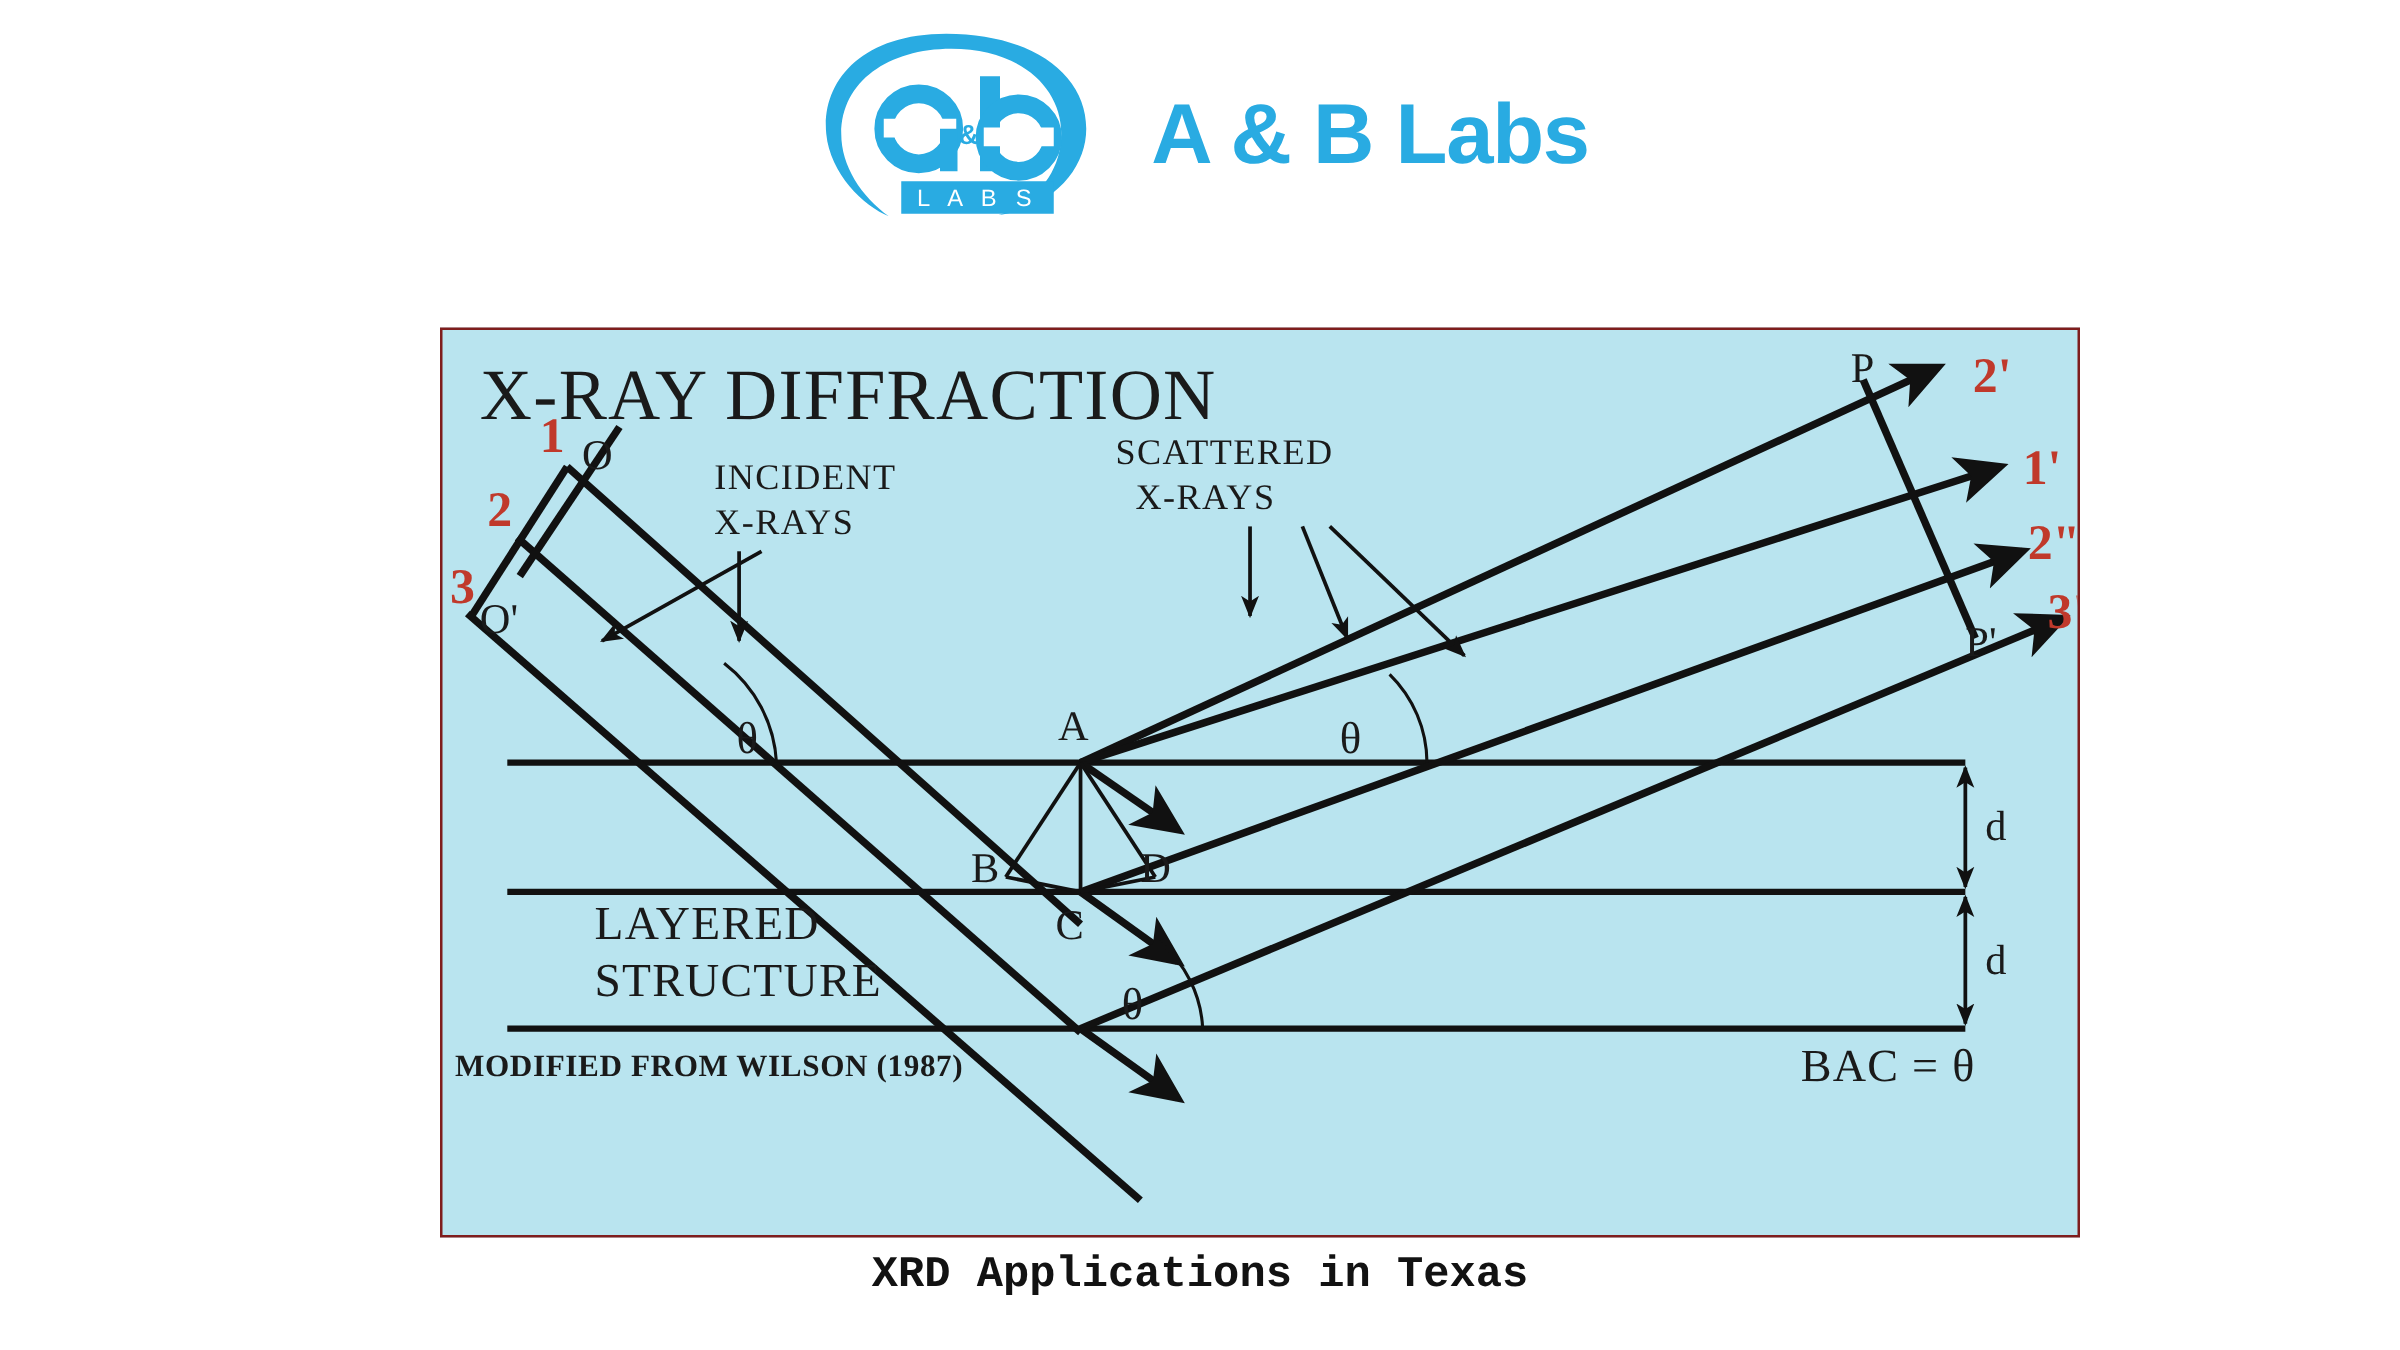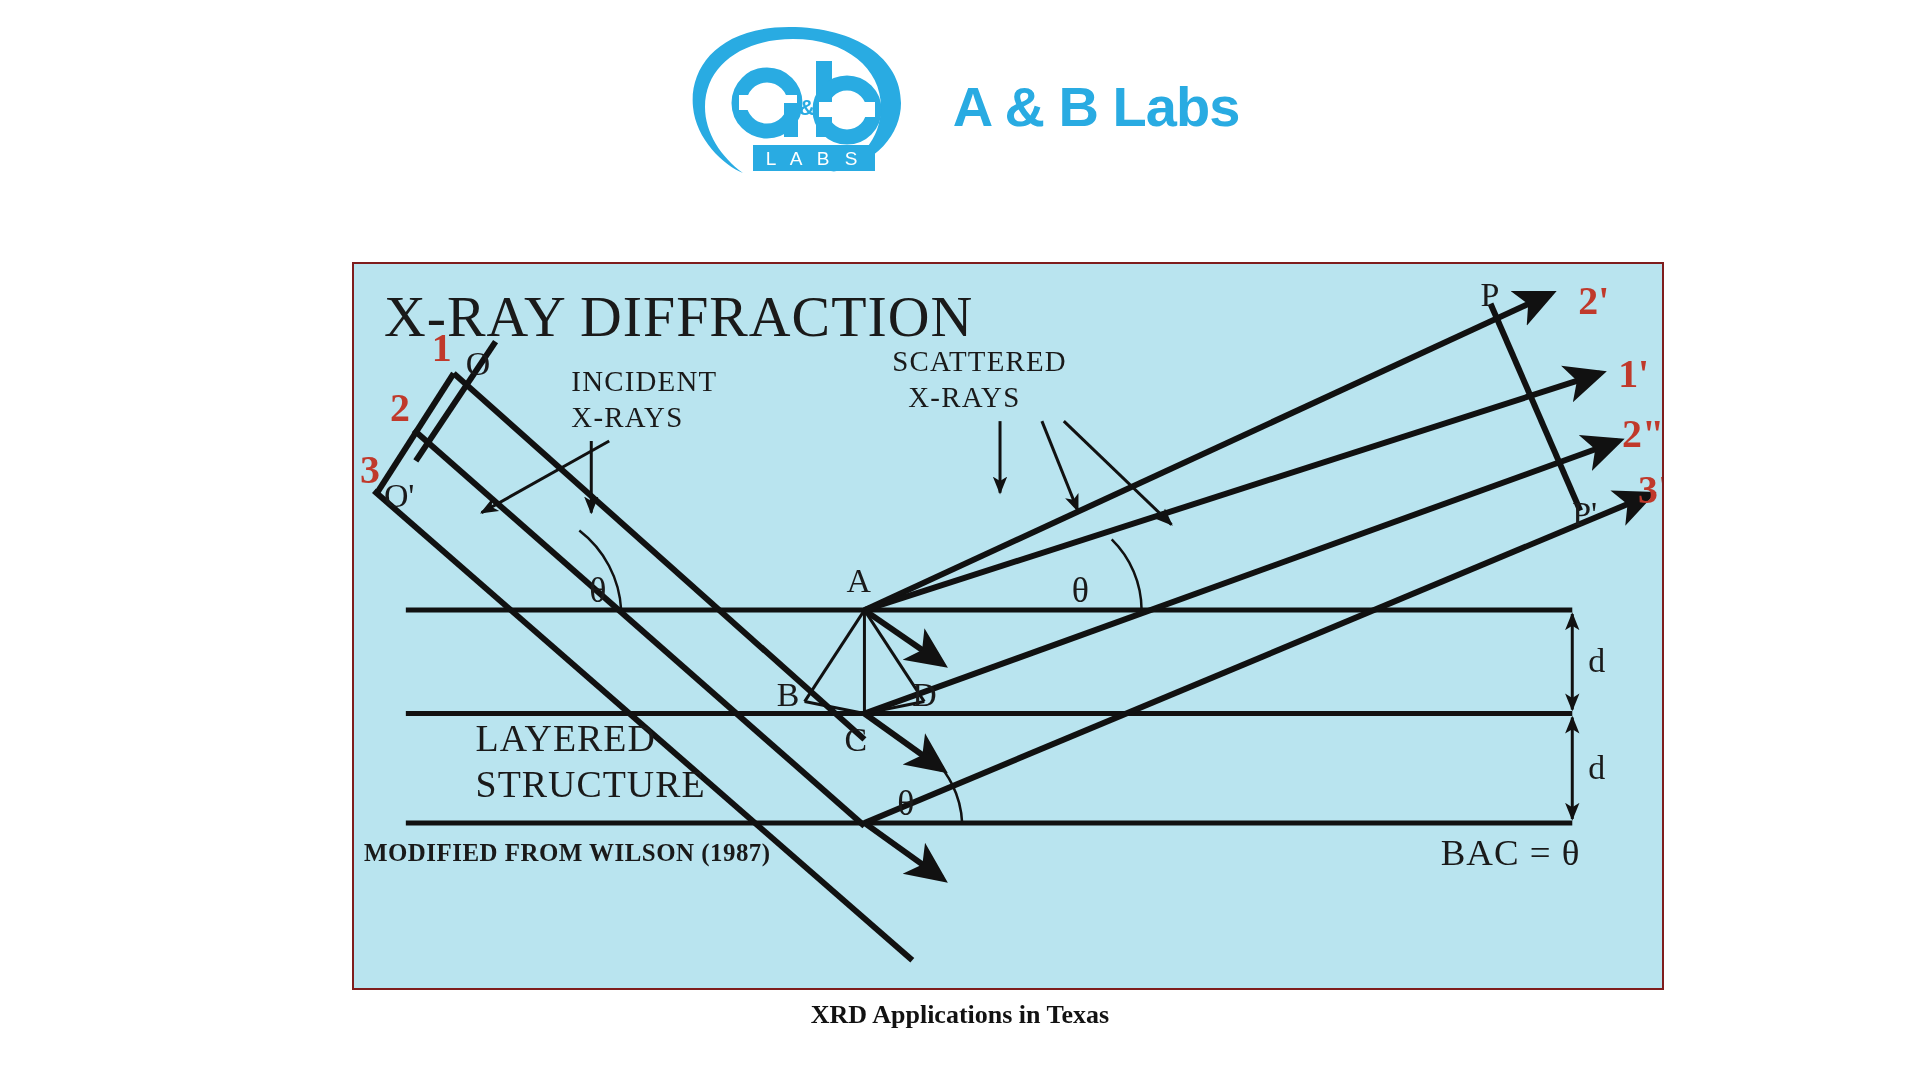--- a/index.html
+++ b/index.html
@@ -27,21 +27,21 @@
     gap: 22px;
   }
   #brand-logo {
     width: 250px;
     height: 170px;
     display: block;
   }
   #brand-name {
     font-family: "Liberation Sans", sans-serif;
     font-weight: bold;
-    font-size: 56px;
+    font-size: 68px;
     letter-spacing: -1px;
     color: #29abe2;
     line-height: 1;
     white-space: nowrap;
     margin-top: 13px;
   }
 
   
   #diagram-frame {
     position: absolute;
@@ -76,23 +76,23 @@
   .thin       { stroke: #111111; stroke-width: 3; fill: none; }
   .arcline    { stroke: #111111; stroke-width: 2.5; fill: none; }
 
   
   #page-caption {
     position: absolute;
     left: 0;
     top: 1000px;
     width: 1920px;
     text-align: center;
-    font-family: Liberation Serif, serif;
+    font-family: Liberation Mono, monospace;
     font-weight: bold;
-    font-size: 26px;
+    font-size: 35px;
     color: #121212;
   }
 </style>
 </head>
 <body>
 
 <div id="brand-header">
 
   <svg id="brand-logo" viewBox="0 0 250 170">
 

